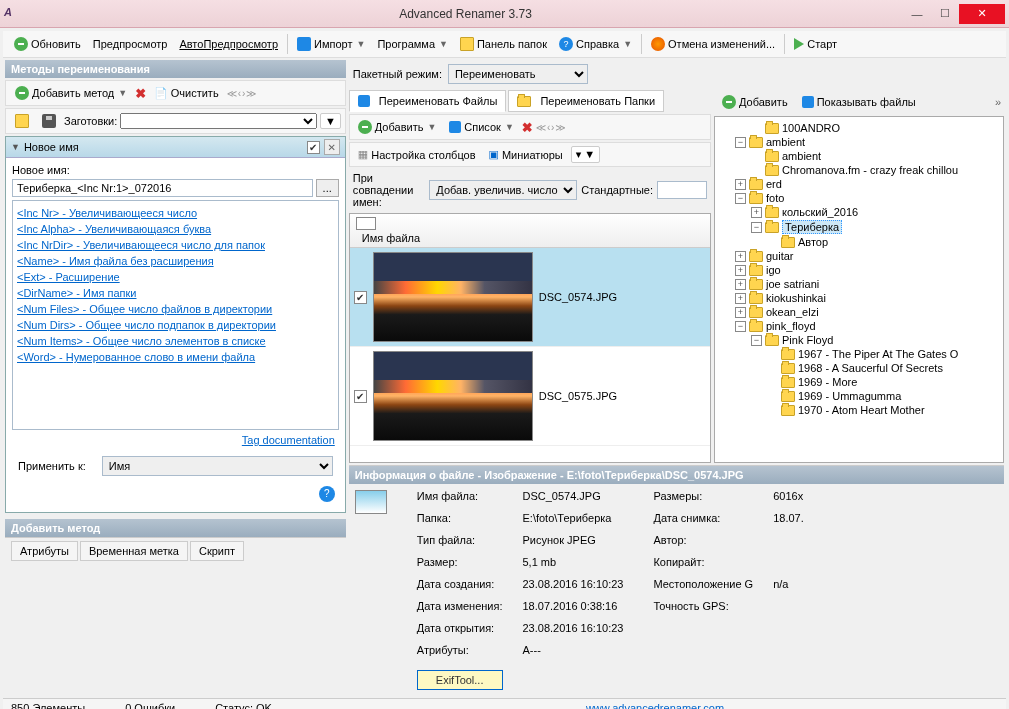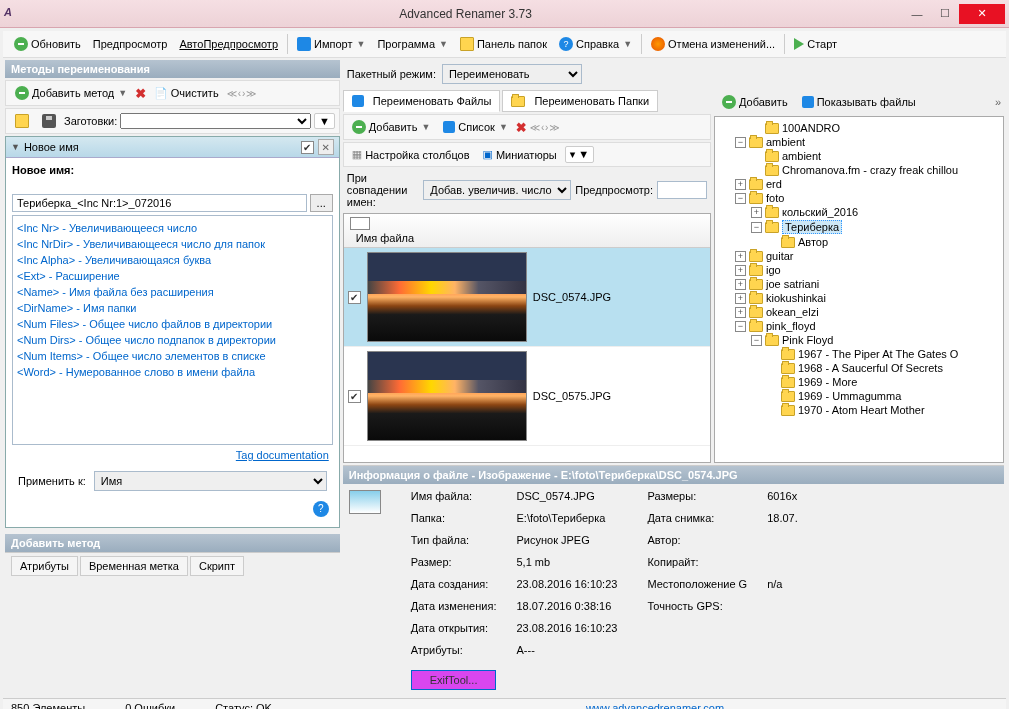--- a/index.html
+++ b/index.html
@@ -26,32 +26,32 @@
 .content { display: flex; height: 640px; gap: 3px; padding: 2px; }
 .left-panel { width: 365px; display: flex; flex-direction: column; gap: 2px; }
 .section-header { background: linear-gradient(#b5c3d0, #9aadbe); color: #fff; padding: 3px 6px; font-weight: bold; font-size: 11px; }
 .panel-toolbar { background: #f7f7f7; border: 1px solid #ddd; padding: 3px 4px; display: flex; align-items: center; gap: 3px; flex-wrap: wrap; }
 .small-btn { padding: 1px 4px; border: 1px solid #ccc; background: #fff; border-radius: 2px; cursor: pointer; display: inline-flex; align-items: center; gap: 2px; }
 .delete-x { color: #d32f2f; font-weight: bold; font-size: 13px; }
 .method-box { border: 1px solid #8aa; background: #fff; }
 .method-header { background: linear-gradient(#d4e8f0, #b8d8e8); padding: 2px 5px; display: flex; align-items: center; gap: 4px; border-bottom: 1px solid #aac; }
 .method-header .expand { color: #555; font-size: 9px; }
 .method-body { padding: 6px; }
-.method-body label { display: block; margin-bottom: 18px; font-weight: bold; }
+.method-body label { display: block; margin-bottom: 3px; }
 .text-input { width: 100%; padding: 2px 4px; border: 1px solid #abc; background: #fff; }
 .input-row { display: flex; gap: 3px; align-items: center; }
 .browse-btn { padding: 2px 6px; border: 1px solid #aaa; background: #eee; cursor: pointer; }
 .tag-combo { display: flex; margin-top: 5px; }
 .tag-combo select { flex: 1; padding: 2px; border: 1px solid #abc; }
 .nav-btn { width: 18px; height: 20px; border: 1px solid #aaa; background: #f5f5f5; display: flex; align-items: center; justify-content: center; cursor: pointer; }
 .tag-list { border: 1px solid #abc; margin-top: 3px; padding: 4px; height: 230px; overflow-y: auto; }
-.tag-list a { display: block; color: #0066cc; padding: 2px 0; font-size: 11px; }
+.tag-list a { display: block; color: #0066cc; text-decoration: underline; padding: 2px 0; font-size: 11px; }
 .doc-link { text-align: right; padding: 4px; }
 .doc-link a { color: #0066cc; text-decoration: underline; }
-.apply-row { display: flex; align-items: center; gap: 8px; padding: 6px; }
+.apply-row { display: flex; align-items: center; gap: 16px; padding: 6px; }
 .apply-row select { flex: 1; padding: 2px; border: 1px solid #abc; }
 .help-icon { float: right; margin: 4px; width: 16px; height: 16px; background: #1e88e5; border-radius: 50%; color: #fff; text-align: center; line-height: 16px; font-size: 10px; }
 .add-method-section { margin-top: 4px; }
 .add-method-links { padding: 4px 6px; line-height: 22px; }
 .add-method-links a { color: #333; text-decoration: none; margin-right: 10px; display: inline-block; }
 .tab-row { display: flex; border-top: 1px solid #ccc; padding: 3px 6px; gap: 2px; }
 .tab-row .tab { padding: 3px 8px; background: #f5f5f5; border: 1px solid #ccc; cursor: pointer; }
 .middle-panel { flex: 1; display: flex; flex-direction: column; gap: 2px; }
 .batch-row { display: flex; align-items: center; gap: 6px; padding: 4px; }
 .batch-row select { padding: 2px; border: 1px solid #abc; width: 140px; }
@@ -67,21 +67,21 @@
 .file-items { flex: 1; overflow-y: auto; }
 .file-item { display: flex; align-items: center; padding: 4px; border-bottom: 1px solid #eee; gap: 6px; }
 .file-item.selected { background: #b8e0f0; }
 .thumb { width: 160px; height: 90px; background: linear-gradient(to bottom, #2a3550 0%, #2a3550 35%, #ff8c42 40%, #ffb366 50%, #8b4513 60%, #1a1a1a 70%, #0a0a0a 100%); border: 1px solid #888; position: relative; }
 .thumb::after { content: ''; position: absolute; top: 32%; left: 0; right: 0; height: 15%; background: linear-gradient(90deg, #444 0%, #ff6b35 20%, #ffd700 40%, #ffb366 55%, #556 70%, #334 100%); }
 .file-info-panel { border-top: 1px solid #ccc; }
 .info-body { padding: 6px; display: flex; gap: 30px; }
 .info-thumb { width: 32px; height: 24px; background: linear-gradient(#87ceeb, #fff); border: 1px solid #888; }
 .info-grid { display: flex; gap: 20px; }
 .info-col { display: flex; flex-direction: column; gap: 10px; }
-.exif-btn { padding: 3px 12px; border: 1px solid #0066cc; background: #d946ef; color: #333; cursor: pointer; margin-top: 4px; }
+.exif-btn { padding: 3px 12px; border: 1px solid #0066cc; background: #fef9c3; color: #333; cursor: pointer; margin-top: 4px; }
 .right-panel { width: 290px; display: flex; flex-direction: column; gap: 2px; }
 .tree-toolbar { display: flex; align-items: center; gap: 4px; padding: 3px; }
 .folder-tree { border: 1px solid #aaa; background: #fff; flex: 1; overflow: auto; padding: 4px; }
 .tree-item { display: flex; align-items: center; gap: 3px; padding: 1px 0; white-space: nowrap; cursor: pointer; }
 .tree-item .exp { width: 11px; height: 11px; border: 1px solid #888; background: #fff; display: flex; align-items: center; justify-content: center; font-size: 9px; color: #555; line-height: 9px; }
 .tree-item .noexp { width: 11px; }
 .folder-ic { width: 14px; height: 11px; background: #ffd54f; border: 1px solid #c9a227; border-radius: 1px; position: relative; }
 .folder-ic::before { content: ''; position: absolute; top: -3px; left: 0; width: 5px; height: 3px; background: #ffd54f; border: 1px solid #c9a227; border-bottom: none; border-radius: 1px 1px 0 0; }
 .tree-item.selected span:last-child { background: #cde8f7; border: 1px dotted #3399ff; padding: 0 2px; }
 .statusbar { display: flex; padding: 3px 8px; border-top: 1px solid #ccc; background: #f5f5f5; gap: 40px; align-items: center; }
@@ -185,24 +185,24 @@
         <span class="close-x">✕</span>
       </div>
       <div class="method-body">
         <label>Новое имя:</label>
         <div class="input-row">
           <input class="text-input" value="Териберка_&lt;Inc Nr:1&gt;_072016" style="">
           <span class="browse-btn">...</span>
         </div>
         <div class="tag-list" id="tag-list">
               <a>&lt;Inc Nr&gt; - Увеличивающееся число</a>
+              <a>&lt;Inc Alpha&gt; - Увеличивающаяся буква</a>
               <a>&lt;Inc NrDir&gt; - Увеличивающееся число для папок</a>
-              <a>&lt;Inc Alpha&gt; - Увеличивающаяся буква</a>
+              <a>&lt;Name&gt; - Имя файла без расширения</a>
               <a>&lt;Ext&gt; - Расширение</a>
-              <a>&lt;Name&gt; - Имя файла без расширения</a>
               <a>&lt;DirName&gt; - Имя папки</a>
               <a>&lt;Num Files&gt; - Общее число файлов в директории</a>
               <a>&lt;Num Dirs&gt; - Общее число подпапок в директории</a>
               <a>&lt;Num Items&gt; - Общее число элементов в списке</a>
               <a>&lt;Word&gt; - Нумерованное слово в имени файла</a>
             </div>
         <div class="doc-link"><a>Tag documentation</a></div>
         <div class="apply-row">
           <span>Применить к:</span>
           <select><option>Имя</option></select>
@@ -261,21 +261,21 @@
               </span>
           <span class="tbtn">
                 <span style="color:#06c">▣</span>
                 <span>Миниатюры</span>
               </span>
           <span class="small-btn">▾ ▼</span>
         </div>
         <div class="collision-row">
           <span>При совпадении имен:</span>
           <select style="width:160px"><option>Добав. увеличив. число</option></select>
-          <span>Предпросмотр:</span>
+          <span>Стандартные:</span>
           <input class="text-input" style="width: 50px;">
         </div>
         <div class="file-list">
           <div class="file-list-header">
             <span><span class="checkbox"></span></span>
             <span style="flex:1; padding-left:6px">Имя файла</span>
           </div>
           <div class="file-items" id="file-items">
                 <div class="file-item selected">
                   <span class="checkbox">✔</span>

